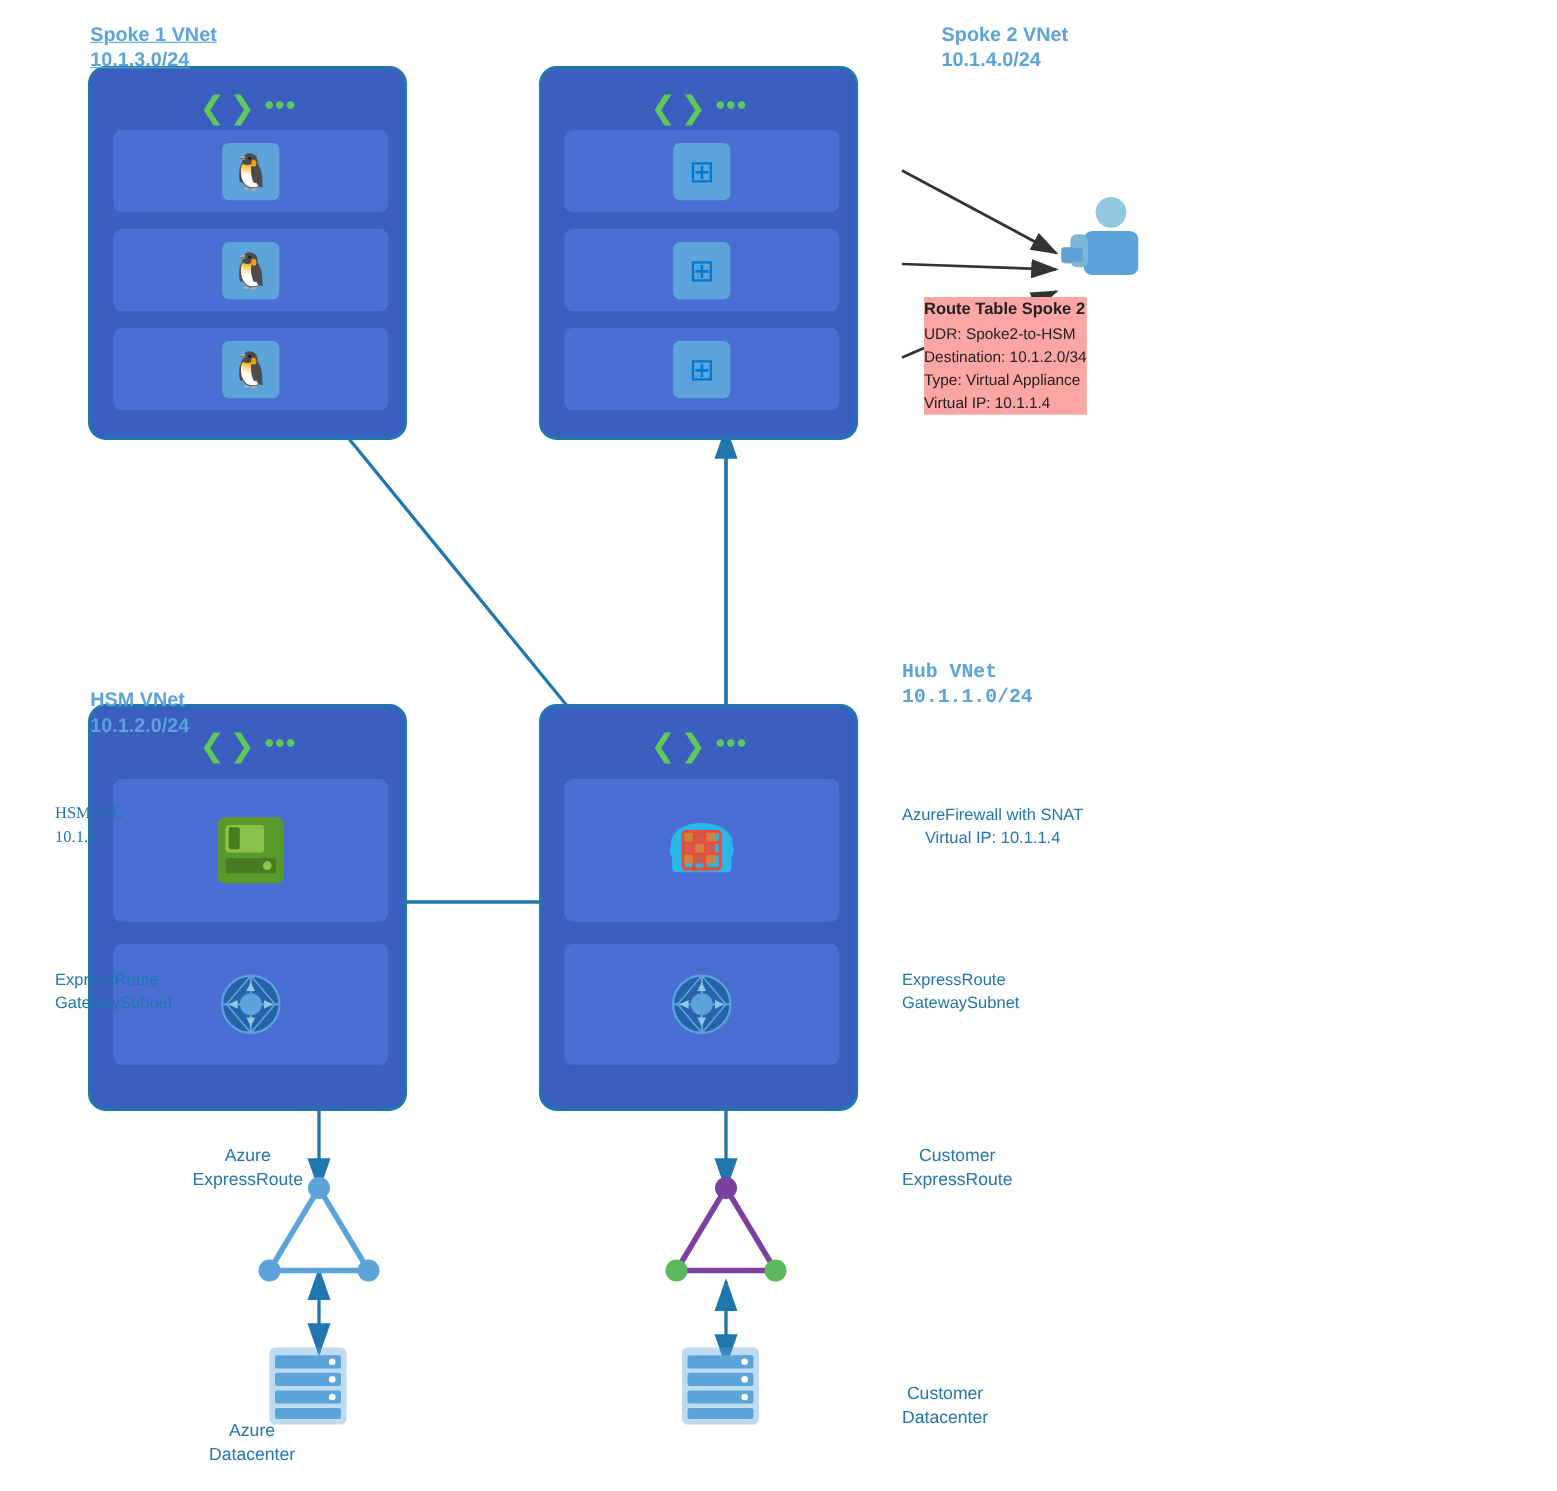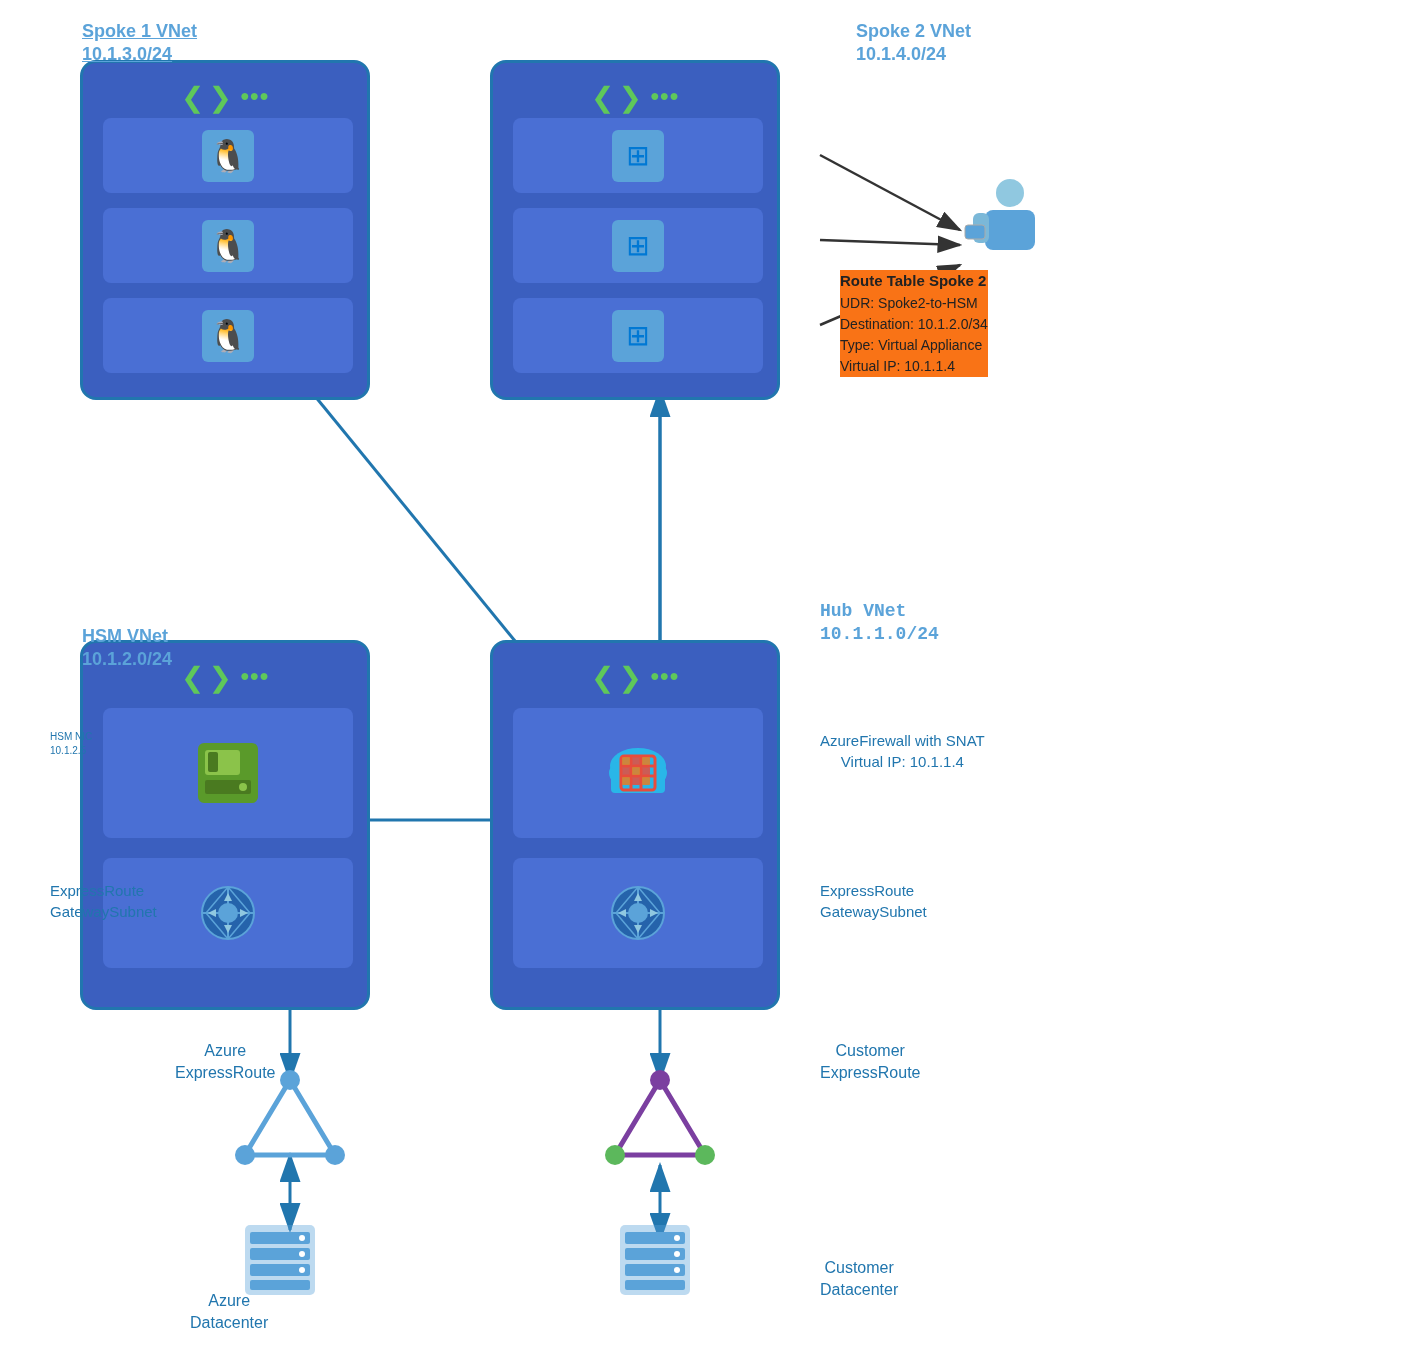--- a/index.html
+++ b/index.html
@@ -61,21 +61,21 @@
       color: #333;
       font-size: 15px;
       line-height: 1.4;
     }
     .label-text.blue {
       color: #2176AE;
     }
     
     .route-table-box {
       position: absolute;
-      background: #f97316;
+      background: #fca5a5;
       border: none;
       font-size: 14px;
       line-height: 1.5;
       color: #222;
     }
     
     .person-icon {
       position: absolute;
       display: flex;
       flex-direction: column;
@@ -250,21 +250,21 @@
         <polygon points="10,30 18,26 18,34" fill="#90C8E0"></polygon>
         <polygon points="50,30 42,26 42,34" fill="#90C8E0"></polygon>
       </svg>
     </div>
   </div>
 
   <div class="vnet-label" style="left:82px; top:625px;">
     <span>HSM VNet</span><br>
     <span>10.1.2.0/24</span>
   </div>
-  <div class="label-text blue" style="left:50px; top:730px; font-size:10px;">
+  <div class="label-text blue" style="left:50px; top:730px; font-size:15px;font-family:Liberation Serif, serif;">
     <span>HSM NIC</span><br>
     <span>10.1.2.5</span>
   </div>
   <div class="label-text blue" style="left:50px; top:880px; font-size:15px;">ExpressRoute<br>GatewaySubnet</div>
 
   <div class="vnet-box" style="left:490px; top:640px; width:290px; height:370px;">
     <div class="subnet-header">
       <span style="color:#5FC85A; font-size:28px; letter-spacing:4px; padding-top:8px;">❮❯</span>
       <span style="color:#5FC85A; font-size:16px; padding-top:14px; margin-left:4px;">●●●</span>
     </div>

